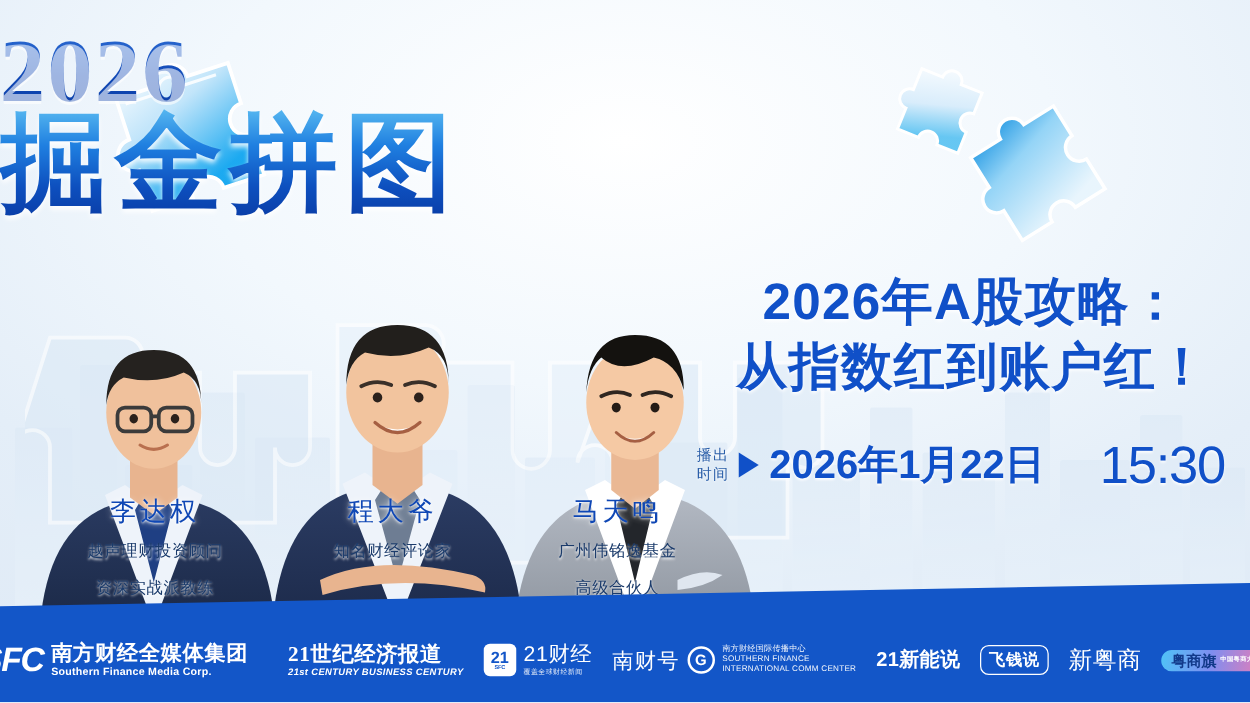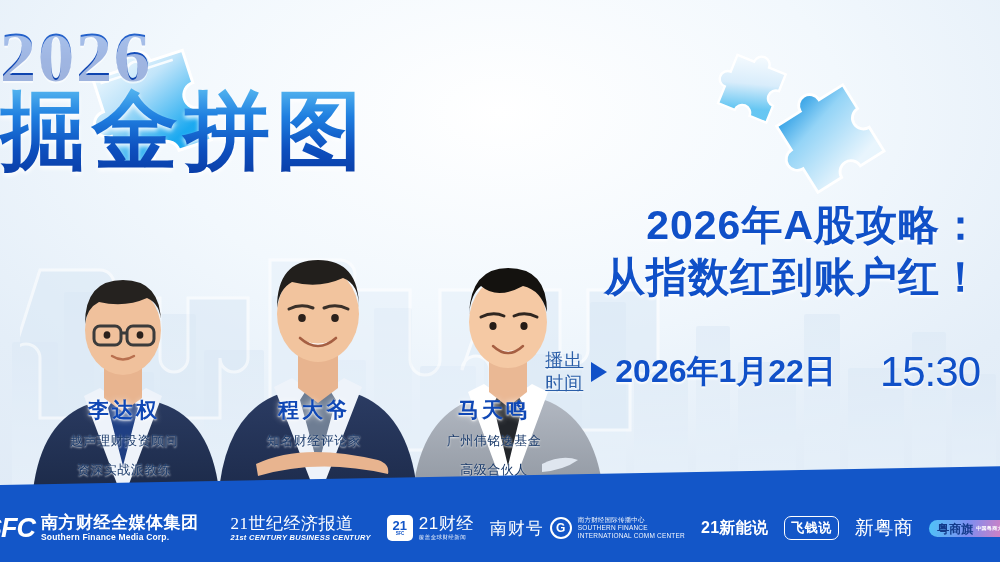--- a/index.html
+++ b/index.html
@@ -47,44 +47,44 @@
   }
 
   
   .people{ position:absolute; left:0; bottom:62px; width:620px; height:300px; z-index:12; }
   .person{ position:absolute; bottom:0; }
 
   
   .names{ position:absolute; bottom:82px; left:0; width:620px; height:82px; z-index:18; }
   .nameblock{ position:absolute; text-align:center; width:200px; }
   .pname{
-    font-size:21px; font-weight:700; color:#0f47b5; letter-spacing:3px;
+    font-size:21px; font-weight:400; color:#0f47b5; letter-spacing:3px;
     text-shadow:0 1px 2px rgba(255,255,255,.95), 0 0 6px rgba(255,255,255,.9);
     line-height:1.15;
   }
   .prole{
     font-size:13px; color:#1b3b6b; line-height:1.42; letter-spacing:.5px;
     text-shadow:0 1px 2px rgba(255,255,255,.95);
     margin-top:10px;
   }
 
   
-  .headline{ position:absolute; right:18px; top:200px; width:408px; z-index:16; text-align:right; }
+  .headline{ position:absolute; right:18px; top:216px; width:408px; z-index:16; text-align:center; }
   .hl-line{
     font-size:41px; font-weight:700; color:#1050c8; letter-spacing:1px; line-height:1.26;
     text-shadow:0 2px 3px rgba(255,255,255,.95);
     white-space:nowrap;
   }
 
   
   .timerow{ position:absolute; right:20px; top:348px; z-index:16;
             display:flex; align-items:center; gap:8px; }
   .tlabel{
-    font-size:18px; color:#2a5ea8; line-height:1.28; letter-spacing:1px;
-    text-align:left; text-shadow:0 1px 2px rgba(255,255,255,.9);text-decoration:underline;
+    font-size:12px; color:#2a5ea8; line-height:1.28; letter-spacing:1px;
+    text-align:left; text-shadow:0 1px 2px rgba(255,255,255,.9);
   }
   .tri{ width:0;height:0;border-left:16px solid #1050c8;border-top:10px solid transparent;border-bottom:10px solid transparent; }
   .tdate{ font-size:32px; font-weight:700; color:#1050c8; letter-spacing:0px;
           text-shadow:0 2px 2px rgba(255,255,255,.9); }
   .ttime{ font-size:42px; font-weight:400; color:#1050c8; letter-spacing:-1px;
           text-shadow:0 2px 2px rgba(255,255,255,.9);margin-left:36px; }
 
   
   .bluebar{
     position:absolute; left:0; bottom:0; width:100%; height:104px; z-index:20;
@@ -94,21 +94,21 @@
   .logos{
     position:absolute; left:0; bottom:0; width:100%; height:62px; z-index:21;
     display:flex; align-items:center; justify-content:center; gap:16px;
     color:#fff; padding-bottom:6px;
   }
   .lg{ display:flex; align-items:center; gap:6px; white-space:nowrap; }
   .sfc{ font-size:27px; font-weight:700; letter-spacing:-1px; font-style:italic; }
   .sfc-cn{ font-size:17px; font-weight:700; letter-spacing:.5px; line-height:1.1; }
   .sfc-en{ font-size:8.5px; font-weight:700; letter-spacing:.2px; }
   .divider{ width:1px; height:26px; background:rgba(255,255,255,.45); }
-  .h21{ font-size:17px; font-weight:400; letter-spacing:.5px; line-height:1.12;
+  .h21{ font-size:17px; font-weight:700; letter-spacing:.5px; line-height:1.12;
         font-family:"Liberation Serif","DejaVu Serif",serif;}
   .h21en{ font-size:7.5px; font-style:italic; font-weight:700; letter-spacing:.3px; }
   .badge21{
     width:26px;height:26px;border-radius:5px;background:#fff;color:#1356c8;
     display:flex;align-items:center;justify-content:center;flex-direction:column;
     font-size:13px;font-weight:700;line-height:1;
   }
   .badge21 small{ font-size:4.5px; font-weight:700; letter-spacing:-.2px; }
   .cj{ font-size:17px; font-weight:400; letter-spacing:.5px; line-height:1.1; }
   .cjsub{ font-size:5.5px; letter-spacing:.4px; opacity:.9; }

